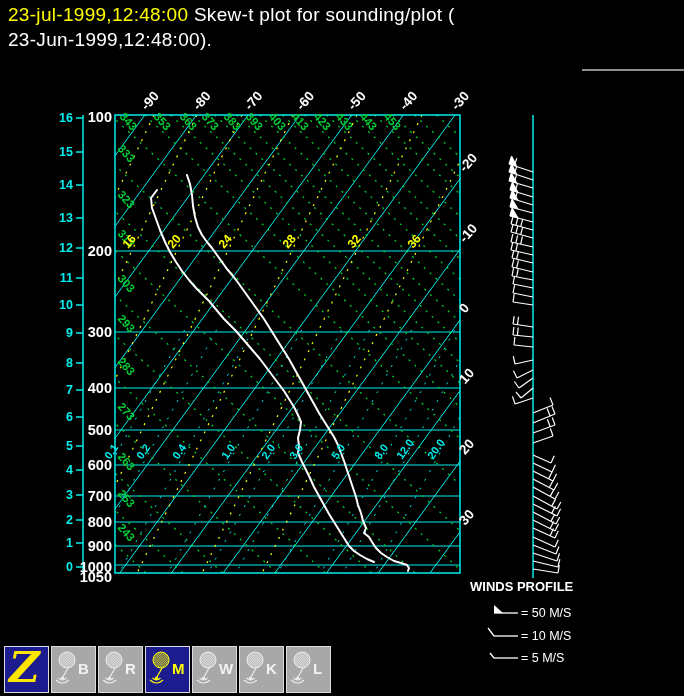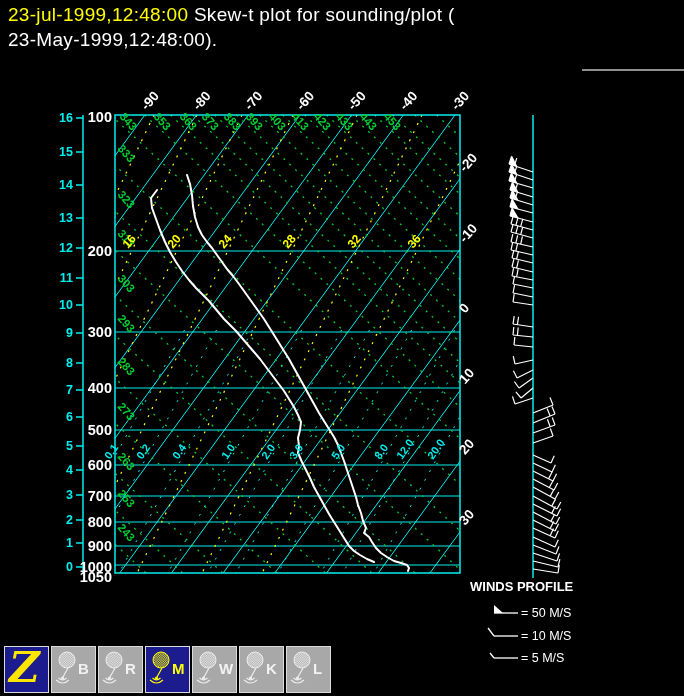--- a/index.html
+++ b/index.html
@@ -15,21 +15,21 @@
   .tb.sel .letter{color:#ffff00;}
   .tb .icon{position:absolute;left:1px;top:3px;}
   .zlogo{position:absolute;left:4px;top:-4px;font-family:"DejaVu Serif",serif;font-style:italic;font-weight:bold;font-size:42px;color:#ffe600;}
 </style>
 </head>
 <body>
 
 <div id="screen">
   <div id="title">
     <div><span class="ts">23-jul-1999,12:48:00</span><span> Skew-t plot for sounding/plot (</span></div>
-    <div>23-May-1999,12:48:00).</div>
+    <div>23-Jun-1999,12:48:00).</div>
   </div>
   <div id="topline"></div>
   <svg id="chart" width="684" height="618">
       <defs>
         <clipPath id="plotclip">
           <rect x="115" y="37" width="345" height="458"></rect>
         </clipPath>
       </defs>
       <g clip-path="url(#plotclip)">
         <line x1="115" y1="173" x2="460" y2="173" stroke="#00eeee" stroke-width="1"></line>

